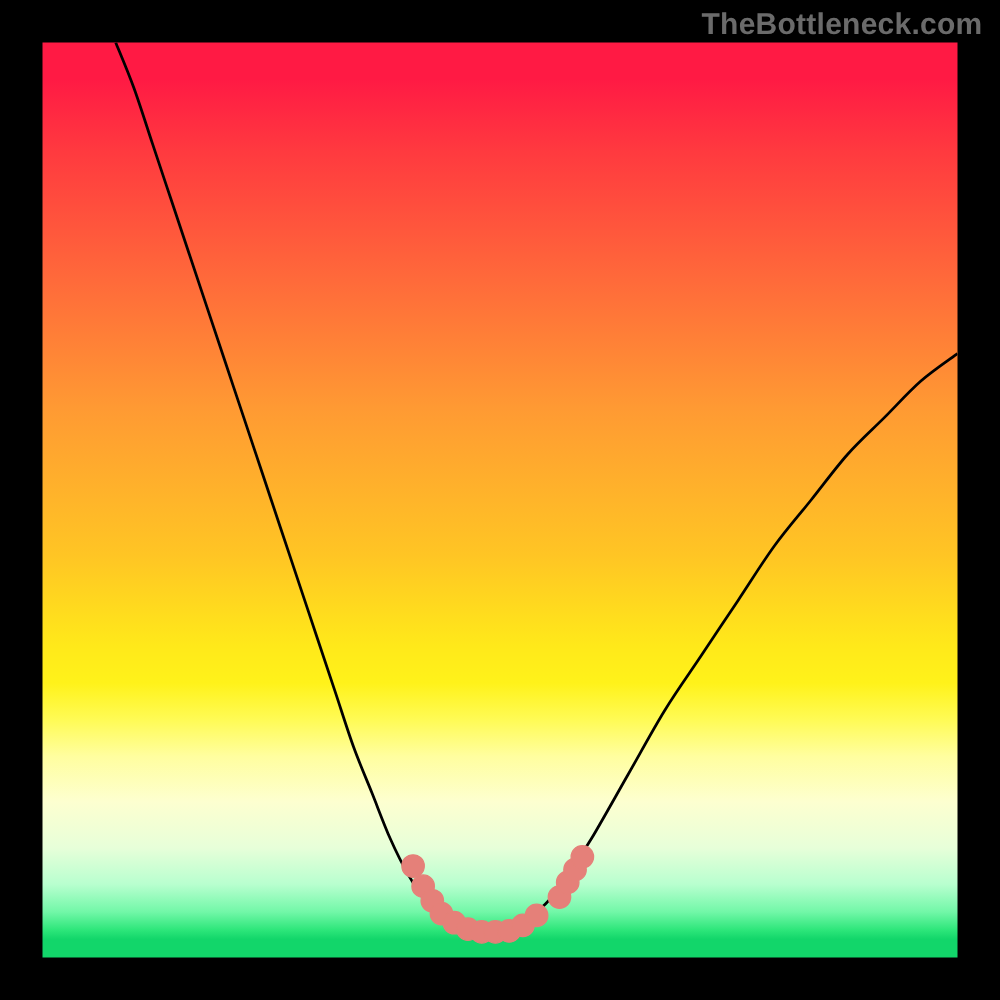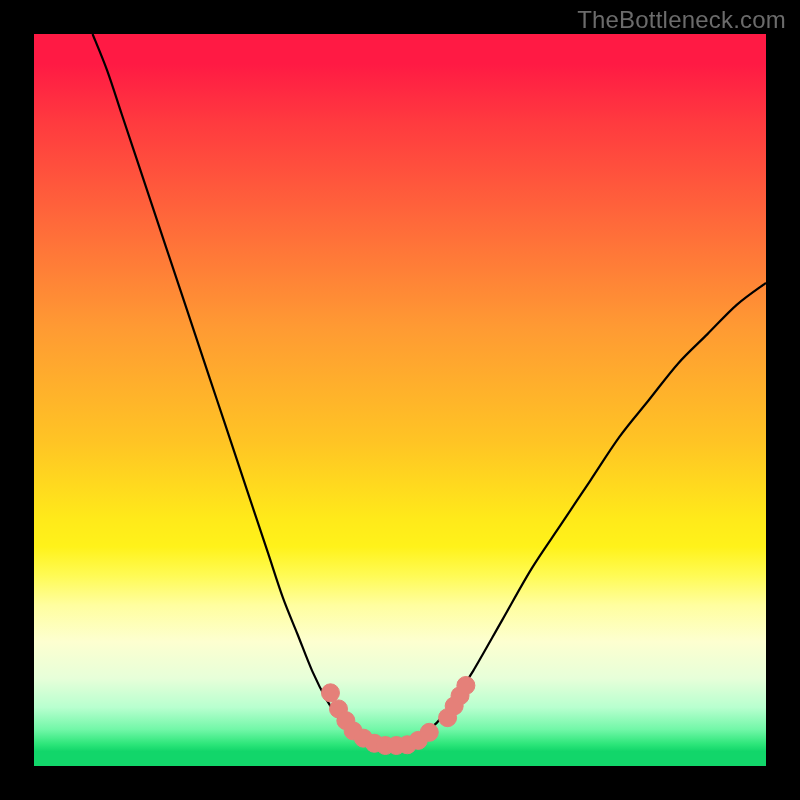--- a/index.html
+++ b/index.html
@@ -44,21 +44,21 @@
       #2de67a 97%,
       #12d66a 98%
     );
   }
   .watermark {
     position: absolute;
     top: 6px;
     right: 14px;
     color: #6b6b6b;
     font-size: 24px;
-    font-weight: 400;
+    font-weight: 700;
     letter-spacing: 0.2px;
     user-select: none;
   }
   svg.curve {
     position: absolute;
     left: 0;
     top: 0;
     width: 732px;
     height: 732px;
   }

